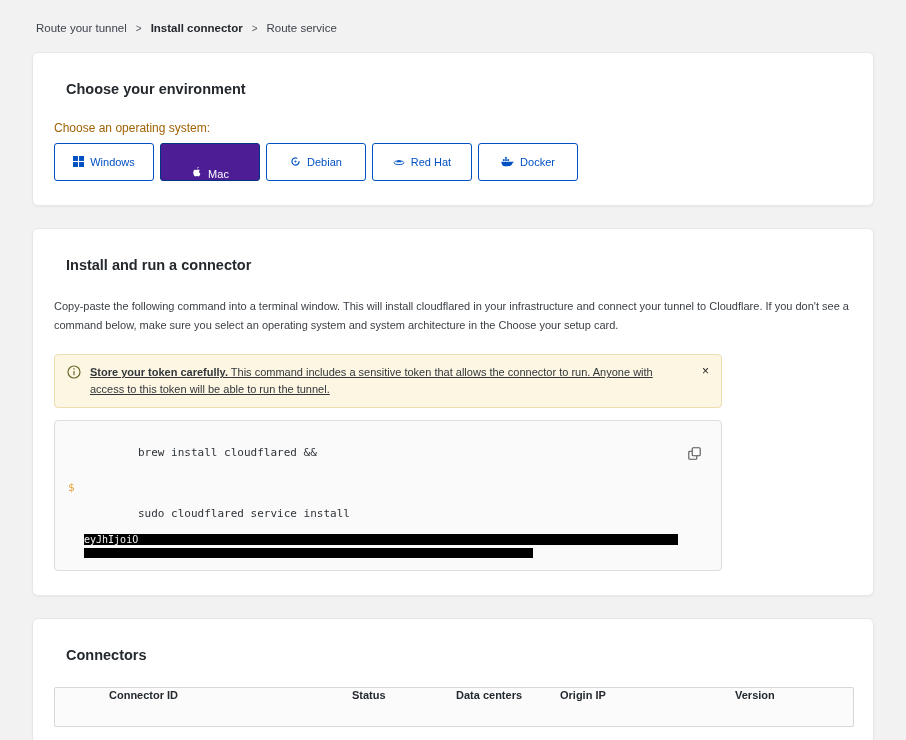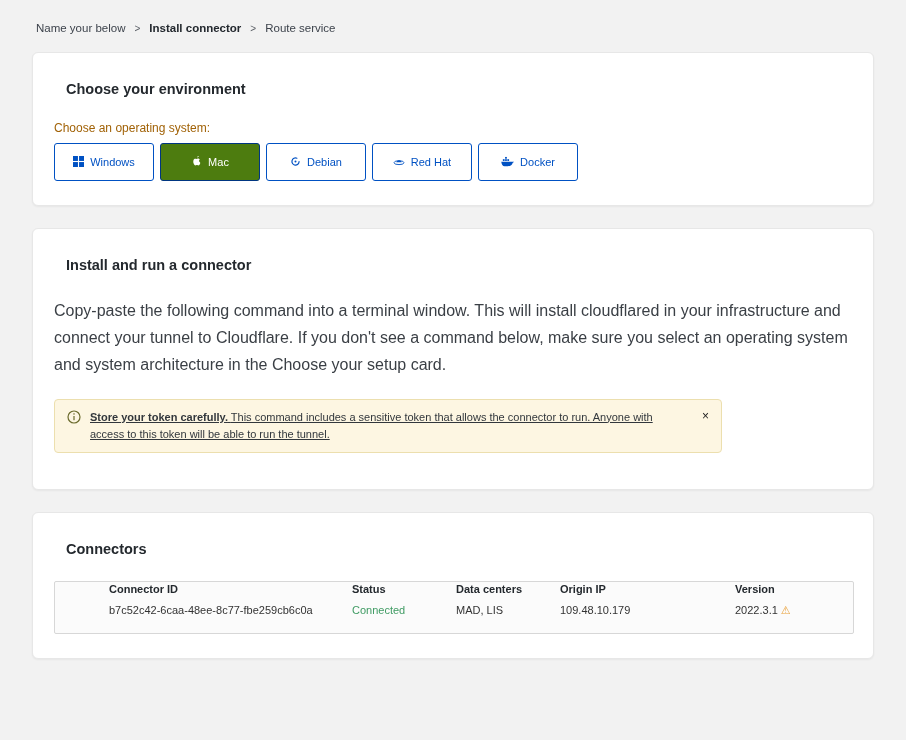--- a/index.html
+++ b/index.html
@@ -33,25 +33,25 @@
   
   .os-label { font-size: 12px; color: #a16207; margin-bottom: 8px; }
   .os-row { display: flex; gap: 6px; }
   .os-btn {
     display: flex; align-items: center; justify-content: center; gap: 6px;
     width: 100px; height: 38px;
     background: #fff; border: 1px solid #0051c3; border-radius: 3px;
     color: #0051c3; font-size: 11px; font-family: "Liberation Sans", sans-serif;
     cursor: pointer; padding: 0;
   }
-  .os-btn.selected { background: #4d7c0f; border-color: #003681; color: #fff; }
+  .os-btn.selected { background: #4c1d95; border-color: #003681; color: #fff; align-items: flex-end; }
   .os-btn svg { flex: 0 0 auto; }
 
   
-  .desc { font-size: 16px; line-height: 1.7; color: #3a3f45; margin: 0 0 20px; }
+  .desc { font-size: 11px; line-height: 1.7; color: #3a3f45; margin: 0 0 20px; }
 
   .warning {
     position: relative;
     width: 668px;
     background: #fdf6e2;
     border: 1px solid #ecdfae;
     border-radius: 4px;
     padding: 9px 34px 9px 12px;
     display: flex; gap: 9px;
     font-size: 11px; line-height: 1.55; color: #32373c;
@@ -109,21 +109,21 @@
   .tdata { color: #333; }
   .green { color: #3f9b63; }
   .vwarn { color: #e9a13b; font-size: 11px; margin-left: 3px; }
 </style>
 </head>
 <body>
 
 <div>
 
   <nav class="breadcrumb">
-    <span class="step">Name your below</span>
+    <span class="step">Route your tunnel</span>
     <span class="sep">&gt;</span>
     <span class="step active">Install connector</span>
     <span class="sep">&gt;</span>
     <span class="step">Route service</span>
   </nav>
 
   <section class="card">
     <h2>Choose your environment</h2>
     <div class="os-label">Choose an operating system:</div>
     <div class="os-row">
@@ -185,36 +185,48 @@
             <rect x="6.4" y="6" width="1.2" height="4.2" fill="#6b6b2d"></rect>
             <rect x="6.35" y="3.3" width="1.3" height="1.3" fill="#6b6b2d"></rect>
           </svg></span>
       <div>
         <strong>Store your token carefully.</strong>
         <span>This command includes a sensitive token that allows the connector to run. Anyone with access to this token will be able to run the tunnel.</span>
       </div>
       <button class="wclose">×</button>
     </div>
 
+    <div class="code">
+      <div class="cline first">
+        <span>brew install cloudflared &amp;&amp;</span>
+      </div>
+      <div class="cline">
+        <span class="prompt">$</span>
+        <span>sudo cloudflared service install</span>
+      </div>
+      <div class="redact r1">
+        <span>eyJhIjoiO</span>
+      </div>
+      <div class="redact r2"></div>
+      <button class="copy">
+        <svg width="13" height="13" viewBox="0 0 13 13" fill="none" stroke="#555" stroke-width="1.1">
+            <rect x="4.2" y="0.8" width="8" height="8" rx="1"></rect>
+            <path d="M8.8 8.8v2.4a1 1 0 0 1-1 1H1.8a1 1 0 0 1-1-1V5.2a1 1 0 0 1 1-1h2.4"></path>
+          </svg>
+      </button>
+    </div>
   </section>
 
   <section class="card">
     <h2>Connectors</h2>
 
     <div class="table">
       <div class="trow thead">
         <span>Connector ID</span>
         <span>Status</span>
         <span>Data centers</span>
         <span>Origin IP</span>
         <span>Version</span>
       </div>
-      <div class="trow tdata">
-        <span>b7c52c42-6caa-48ee-8c77-fbe259cb6c0a</span>
-        <span class="green">Connected</span>
-        <span>MAD, LIS</span>
-        <span>109.48.10.179</span>
-        <span><span>2022.3.1</span><span class="vwarn">⚠</span></span>
-      </div>
     </div>
   </section>
 
 </div>
 
 </body></html>

